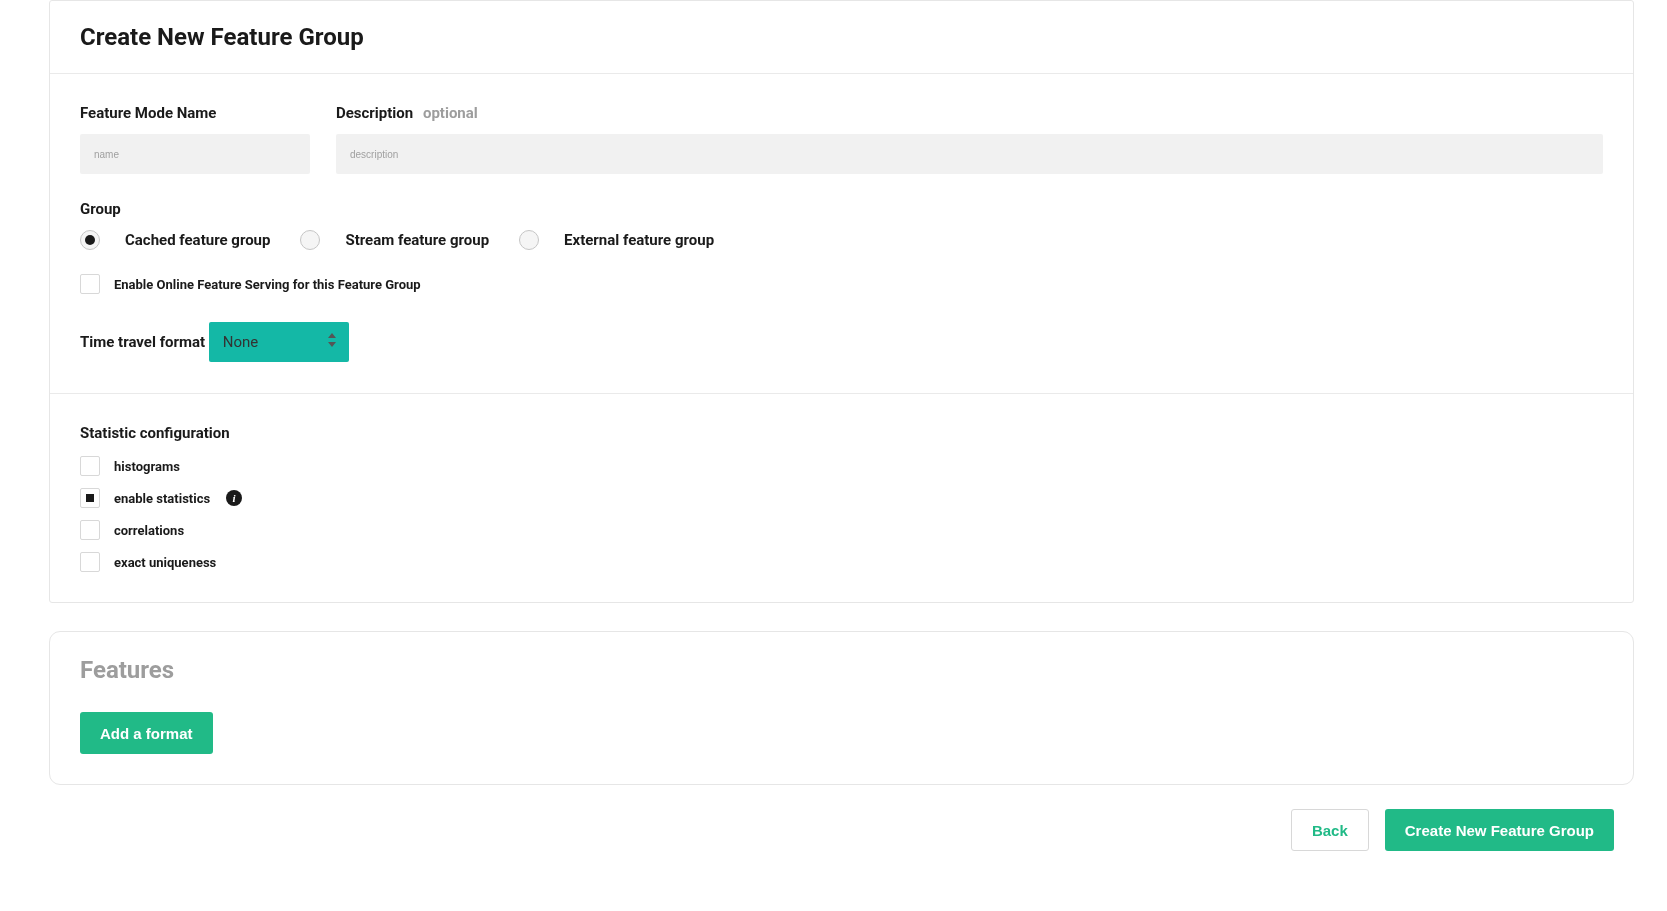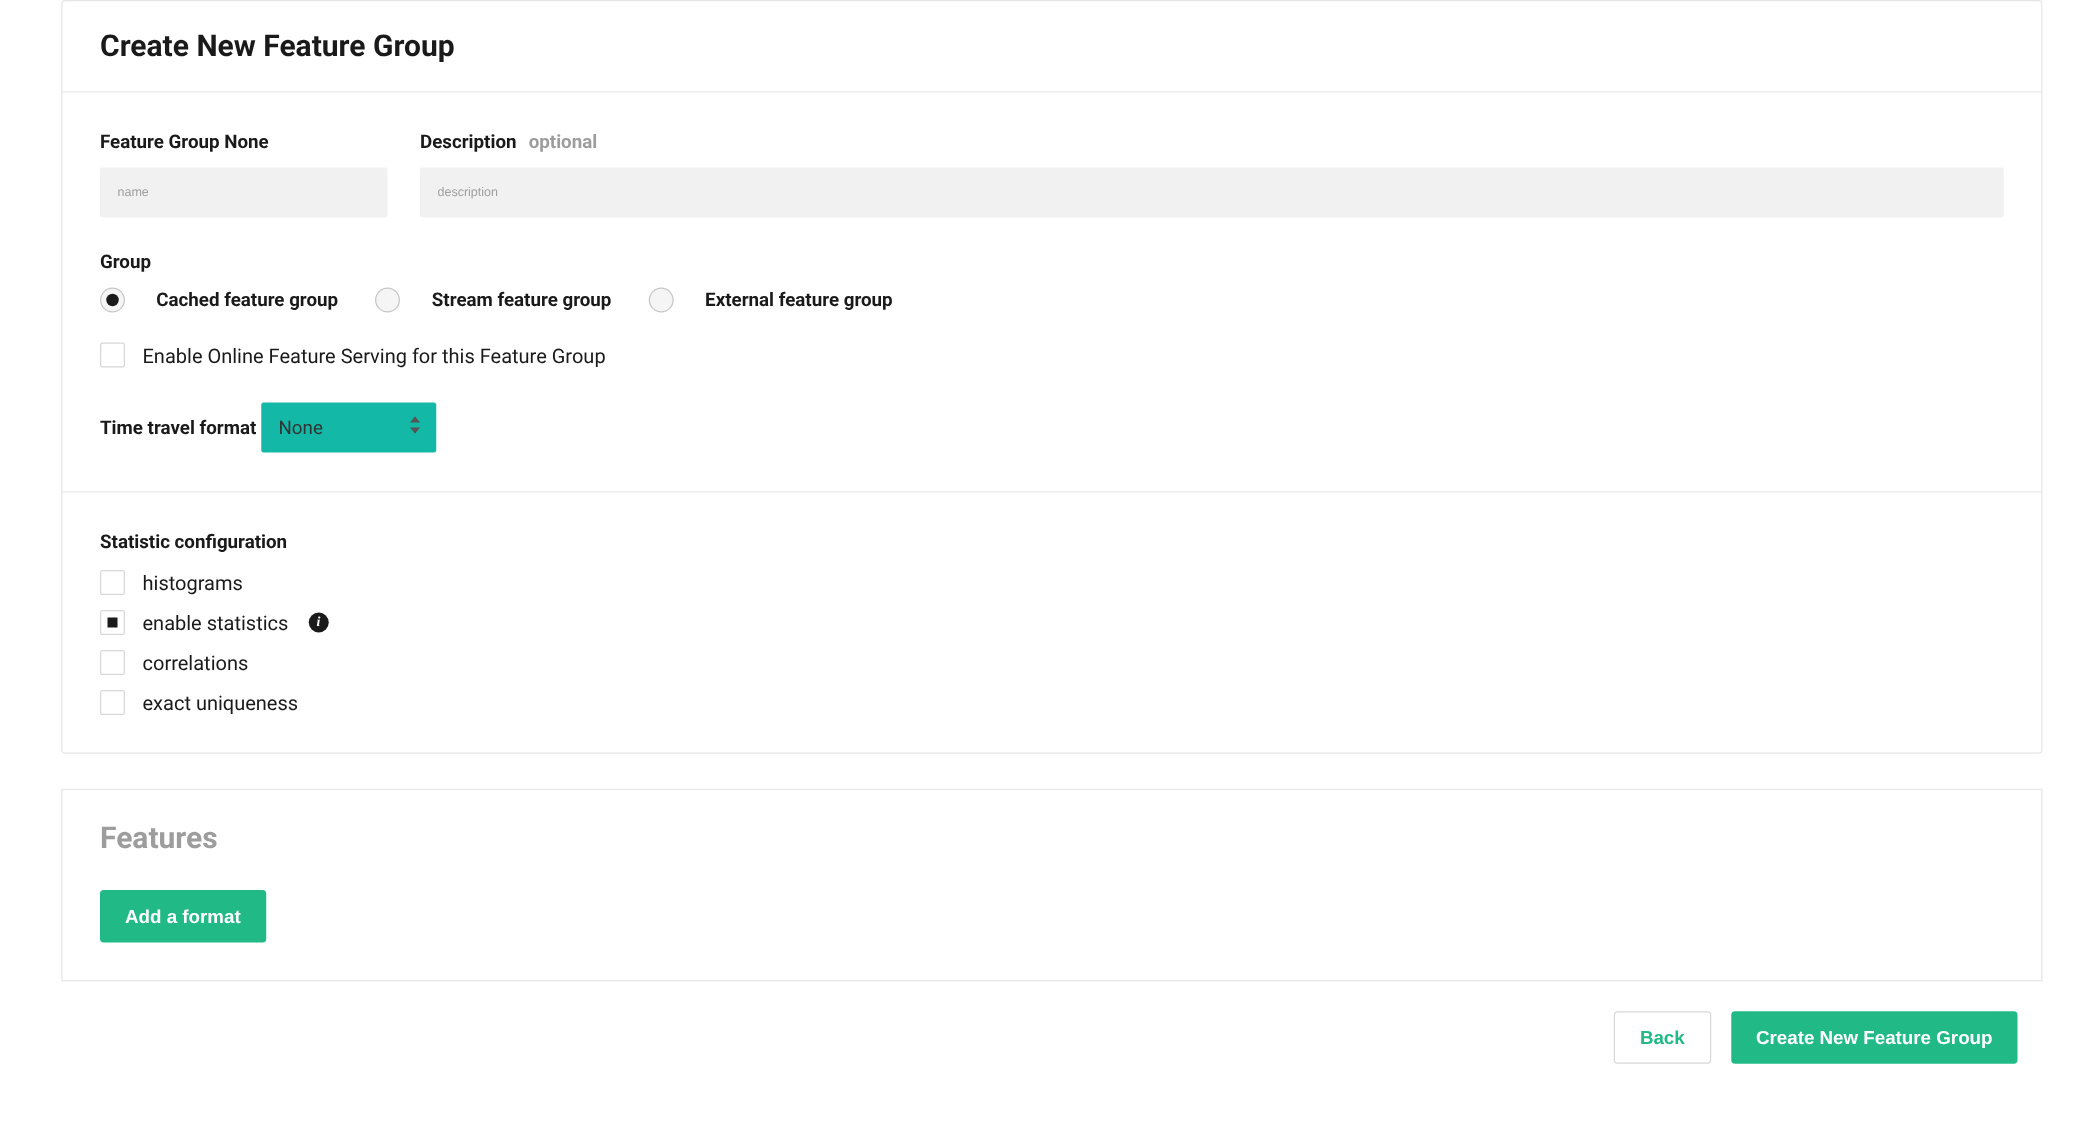--- a/index.html
+++ b/index.html
@@ -121,22 +121,22 @@
   }
   .checkbox-box.indeterminate::after {
     content: "";
     position: absolute;
     width: 8px; height: 8px;
     background: #1a1a1a;
     top: 50%; left: 50%;
     transform: translate(-50%, -50%);
   }
   .checkbox-label {
-    font-weight: 400;
-    font-size: 16px;
+    font-weight: 700;
+    font-size: 13px;
   }
 
   .select-wrap {
     display: inline-flex;
     align-items: center;
     background: #14b8a6;
     border-radius: 2px;
     height: 40px;
     padding: 0 12px 0 14px;
     min-width: 140px;
@@ -165,21 +165,21 @@
     font-weight: 700;
     align-items: center;
     justify-content: center;
     margin-left: 2px;
     font-family: Georgia, serif;
     font-style: italic;
   }
 
   .features-card {
     border: 1px solid #e6e6e6;
-    border-radius: 0;
+    border-radius: 11px;
     padding: 24px 30px 30px 30px;
     background: #fff;
   }
   .features-title {
     font-size: 24px;
     font-weight: 700;
     color: #9d9d9d;
     margin-bottom: 28px;
   }
 
@@ -223,21 +223,21 @@
 
   <div class="card">
     <div class="card-header">
       <h1>Create New Feature Group</h1>
     </div>
 
     <div class="card-section">
 
       <div class="field-row">
         <div class="field-col-name">
-          <span class="label">Feature Group None</span>
+          <span class="label">Feature Mode Name</span>
           <input class="text-input" type="text" placeholder="name" style="">
         </div>
         <div class="field-col-desc">
           <span class="label">Description</span>
           <span class="label-optional">optional</span>
           <input class="text-input" type="text" placeholder="description" style="">
         </div>
       </div>
 
       <div class="mb-block">

